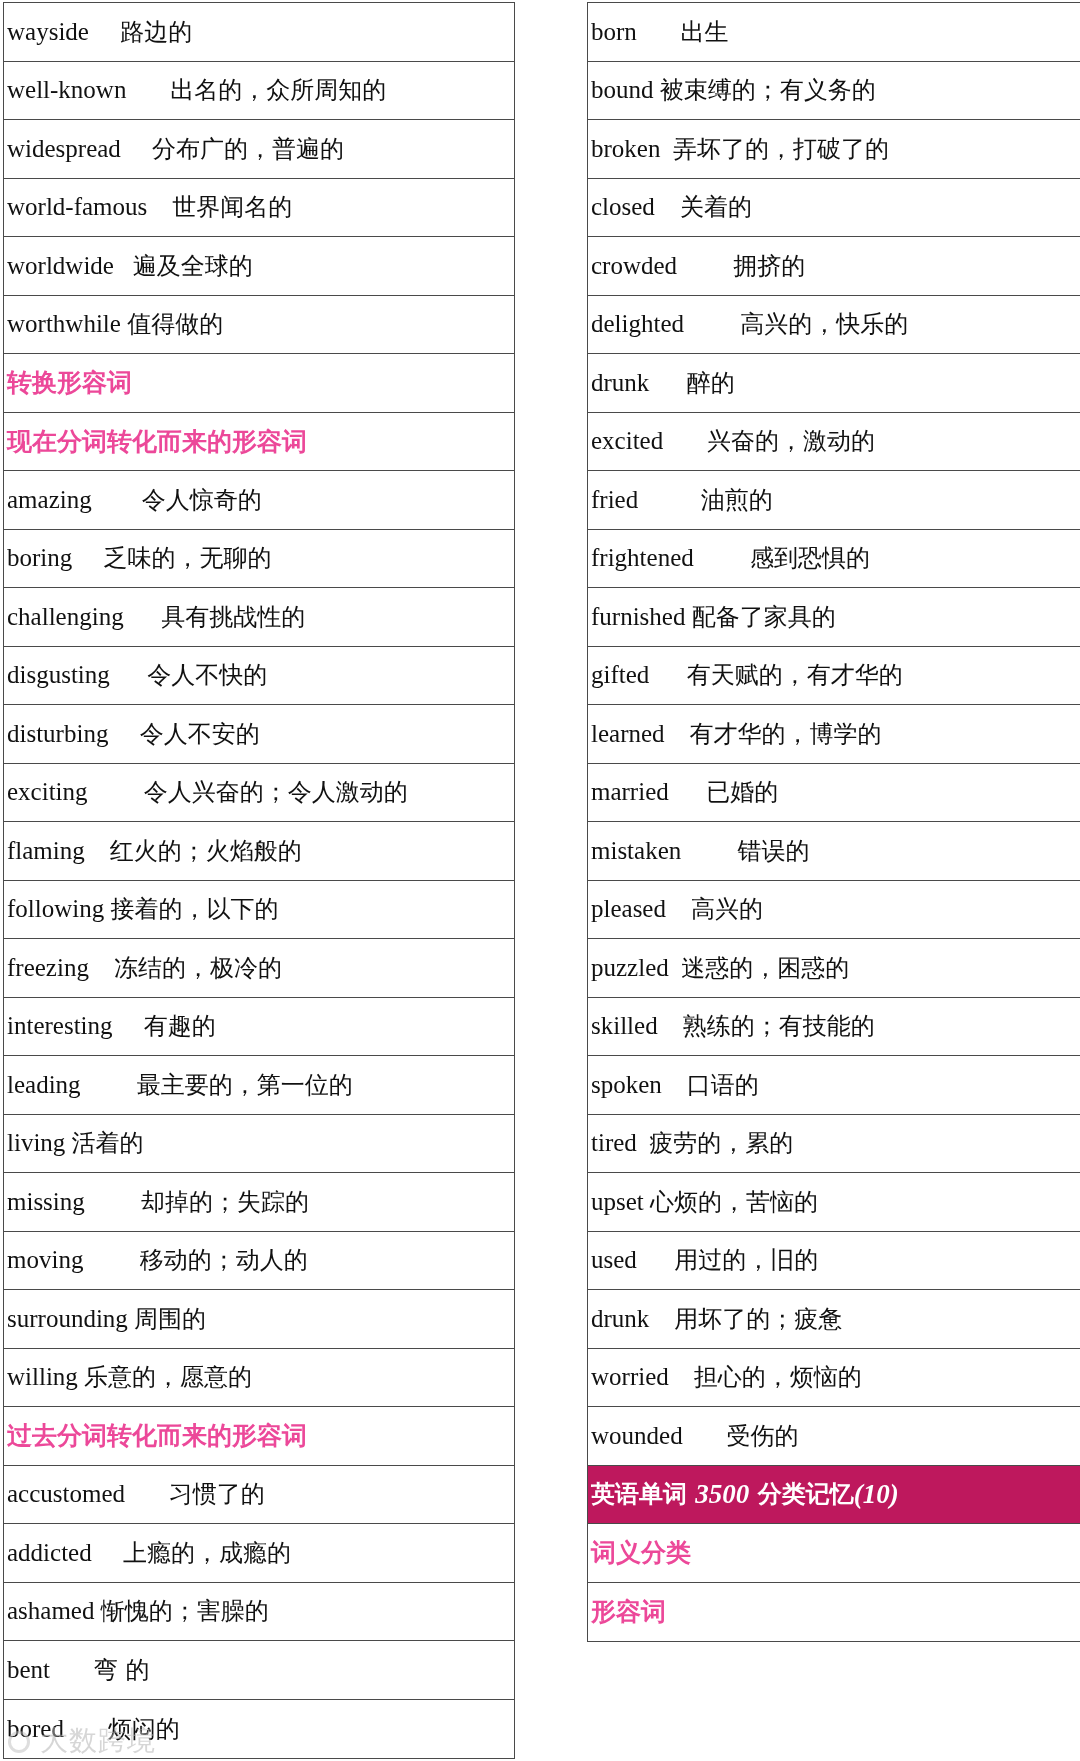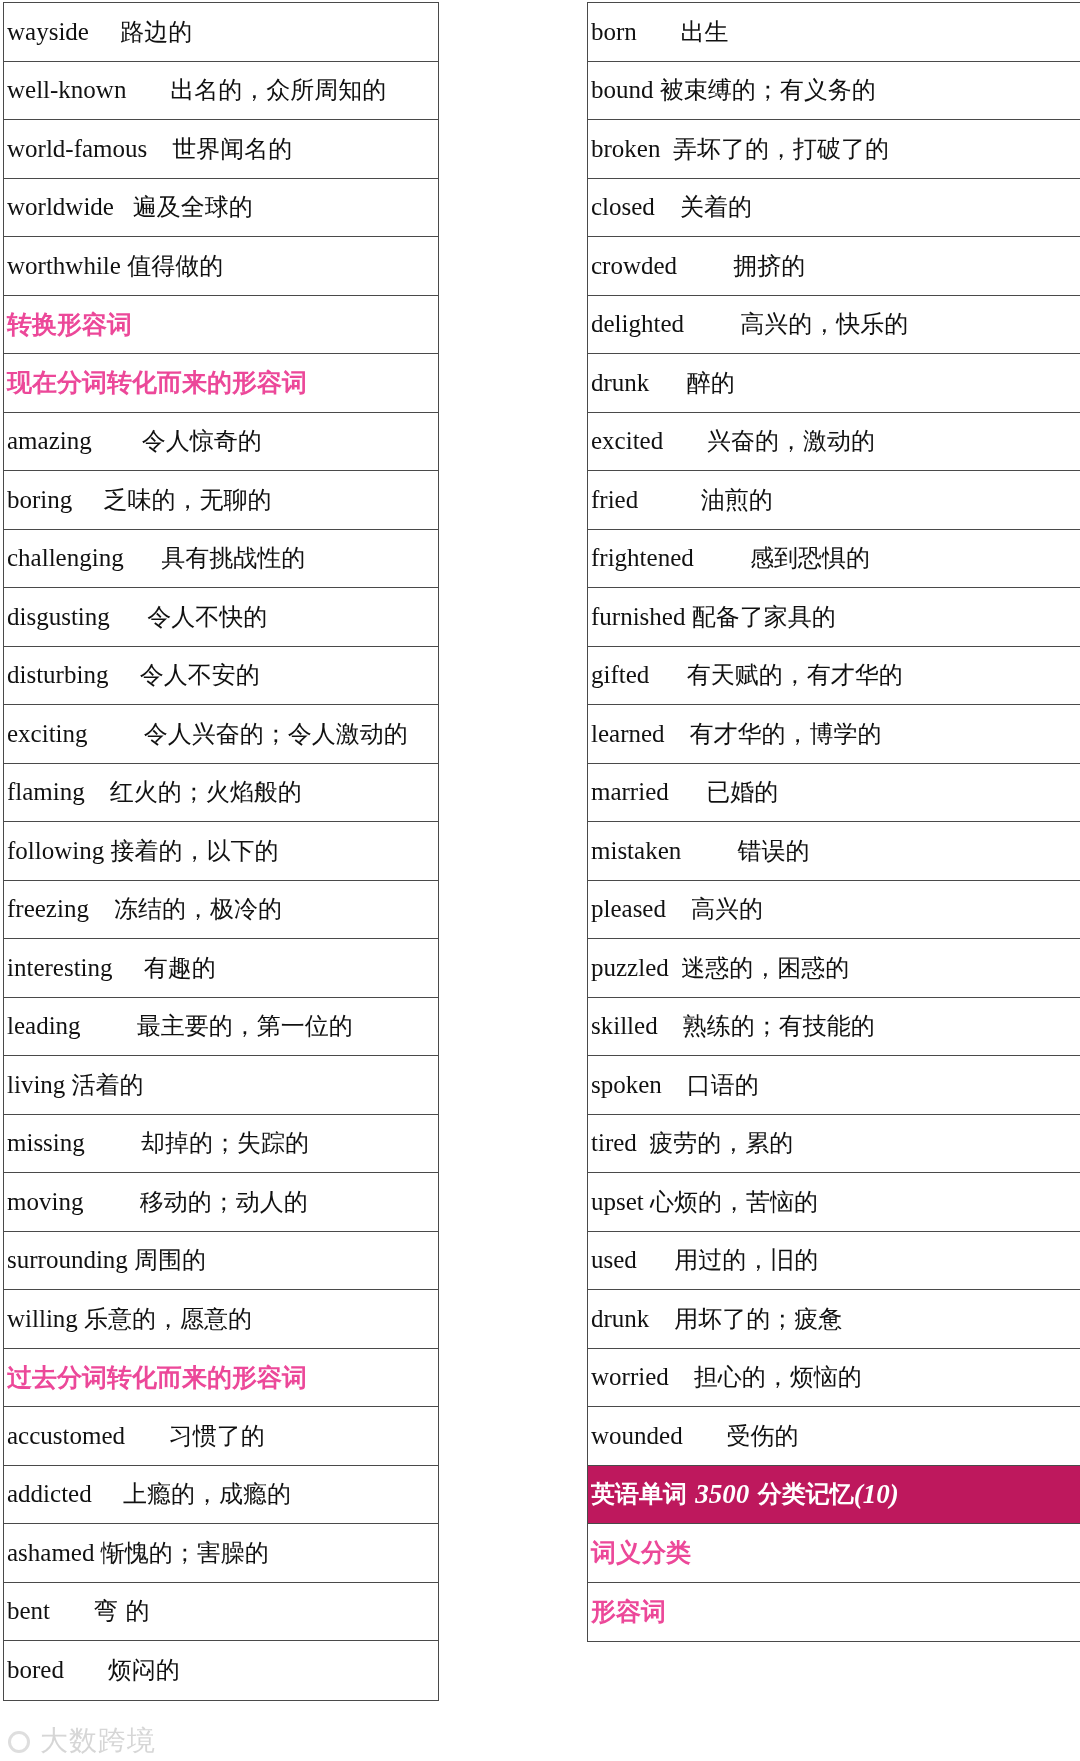--- a/index.html
+++ b/index.html
@@ -3,21 +3,21 @@
 <meta charset="utf-8">
 <style>
   html, body { margin: 0; padding: 0; background: #ffffff; }
   body { width: 1080px; height: 1761px; position: relative; overflow: hidden; }
   .table {
     position: absolute; top: 2px;
     border: 1.5px solid #4a4a4a;
     box-sizing: border-box;
     background: #fff;
   }
-  #left-table { left: 3px; width: 436px; }
+  #left-table { left: 3px; width: 512px; }
   #right-table { left: 587px; width: 512px; }
   .row {
     height: 58.5px; box-sizing: border-box;
     border-bottom: 1.5px solid #4a4a4a;
     display: flex; align-items: center;
     padding-left: 3px; white-space: pre;
     font-size: 25px; color: #111;
     overflow: hidden;
   }
   .row:last-child { border-bottom: none; }
@@ -37,20 +37,21 @@
     border: 3px solid rgba(190,190,190,0.5); box-sizing: border-box;
     vertical-align: middle; margin-right: 10px;
   }
 </style>
 </head>
 <body>
 
 <div class="table" id="left-table">
     <div class="row"><span class="en">wayside</span><span class="en">     </span><span class="zh">路边的</span></div>
     <div class="row"><span class="en">well-known</span><span class="en">       </span><span class="zh">出名的，众所周知的</span></div>
+    <div class="row"><span class="en">widespread</span><span class="en">     </span><span class="zh">分布广的，普遍的</span></div>
     <div class="row"><span class="en">world-famous</span><span class="en">    </span><span class="zh">世界闻名的</span></div>
     <div class="row"><span class="en">worldwide</span><span class="en">   </span><span class="zh">遍及全球的</span></div>
     <div class="row"><span class="en">worthwhile</span><span class="en"> </span><span class="zh">值得做的</span></div>
     <div class="row heading"><span class="zh">转换形容词</span></div>
     <div class="row heading"><span class="zh">现在分词转化而来的形容词</span></div>
     <div class="row"><span class="en">amazing</span><span class="en">        </span><span class="zh">令人惊奇的</span></div>
     <div class="row"><span class="en">boring</span><span class="en">     </span><span class="zh">乏味的，无聊的</span></div>
     <div class="row"><span class="en">challenging</span><span class="en">      </span><span class="zh">具有挑战性的</span></div>
     <div class="row"><span class="en">disgusting</span><span class="en">      </span><span class="zh">令人不快的</span></div>
     <div class="row"><span class="en">disturbing</span><span class="en">     </span><span class="zh">令人不安的</span></div>

